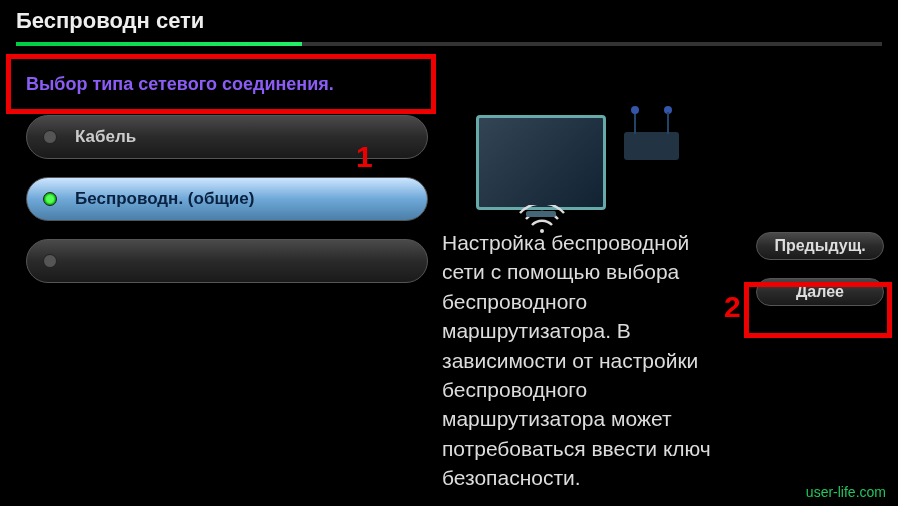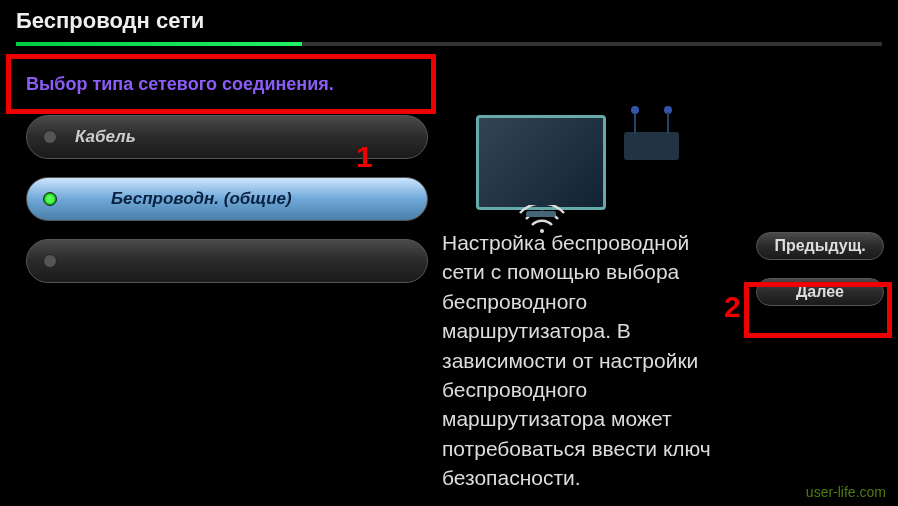--- a/index.html
+++ b/index.html
@@ -59,26 +59,24 @@
       height: 44px;
       margin-bottom: 18px;
       padding: 0 16px;
       border-radius: 22px;
       background: linear-gradient(180deg, #4a4a4a 0%, #2a2a2a 50%, #1a1a1a 100%);
       border: 1px solid #555;
       cursor: pointer;
       font-size: 17px;
       font-weight: bold;
       color: #ccc;
-      font-style: italic;
     }
     .option.selected {
       background: linear-gradient(180deg, #cce5ff 0%, #6fa8d8 50%, #4a7fa8 100%);
       color: #0a2240;
-      gap: 36px;
     }
     .radio {
       width: 14px;
       height: 14px;
       border-radius: 50%;
       background: #555;
       margin-right: 18px;
       border: 1px solid #222;
     }
     .option.selected .radio {
@@ -206,21 +204,21 @@
       right: 6px;
       top: 282px;
       width: 148px;
       height: 56px;
     }
     .watermark {
       position: absolute;
       right: 12px;
       bottom: 6px;
       font-size: 14px;
-      color: #4d7c0f;
+      color: #22c55e;
     }
   </style>
 </head>
 <body>
 
 <div class="header">
   <div class="title">Беспроводн сети</div>
 </div>
 <div class="progress-bar">
   <div class="progress-fill"></div>

